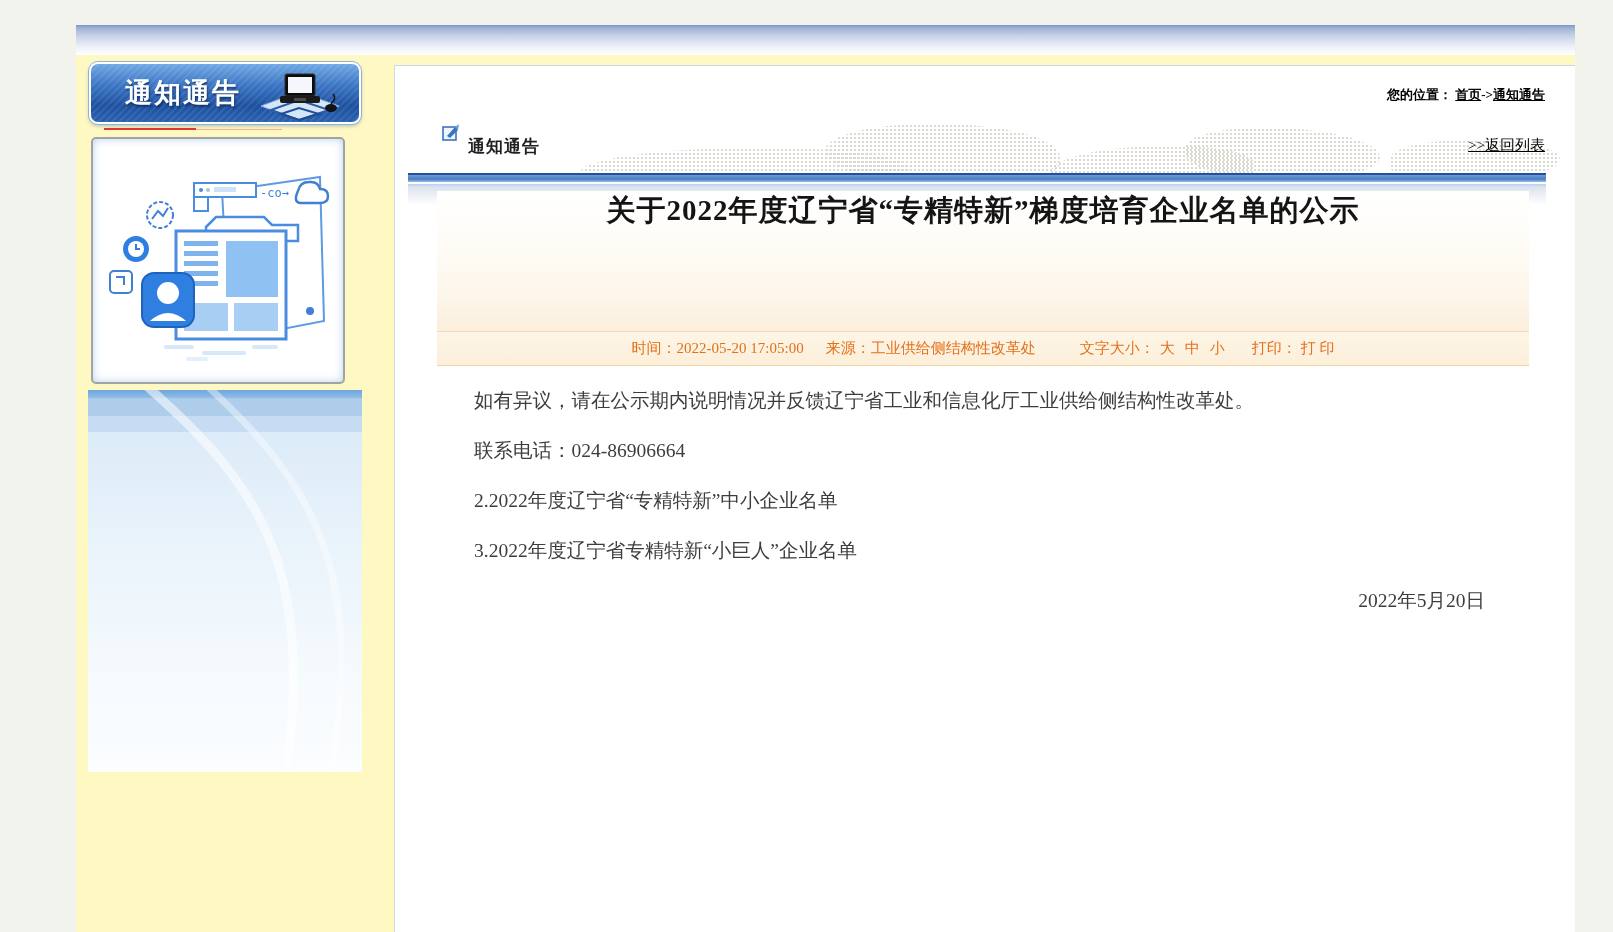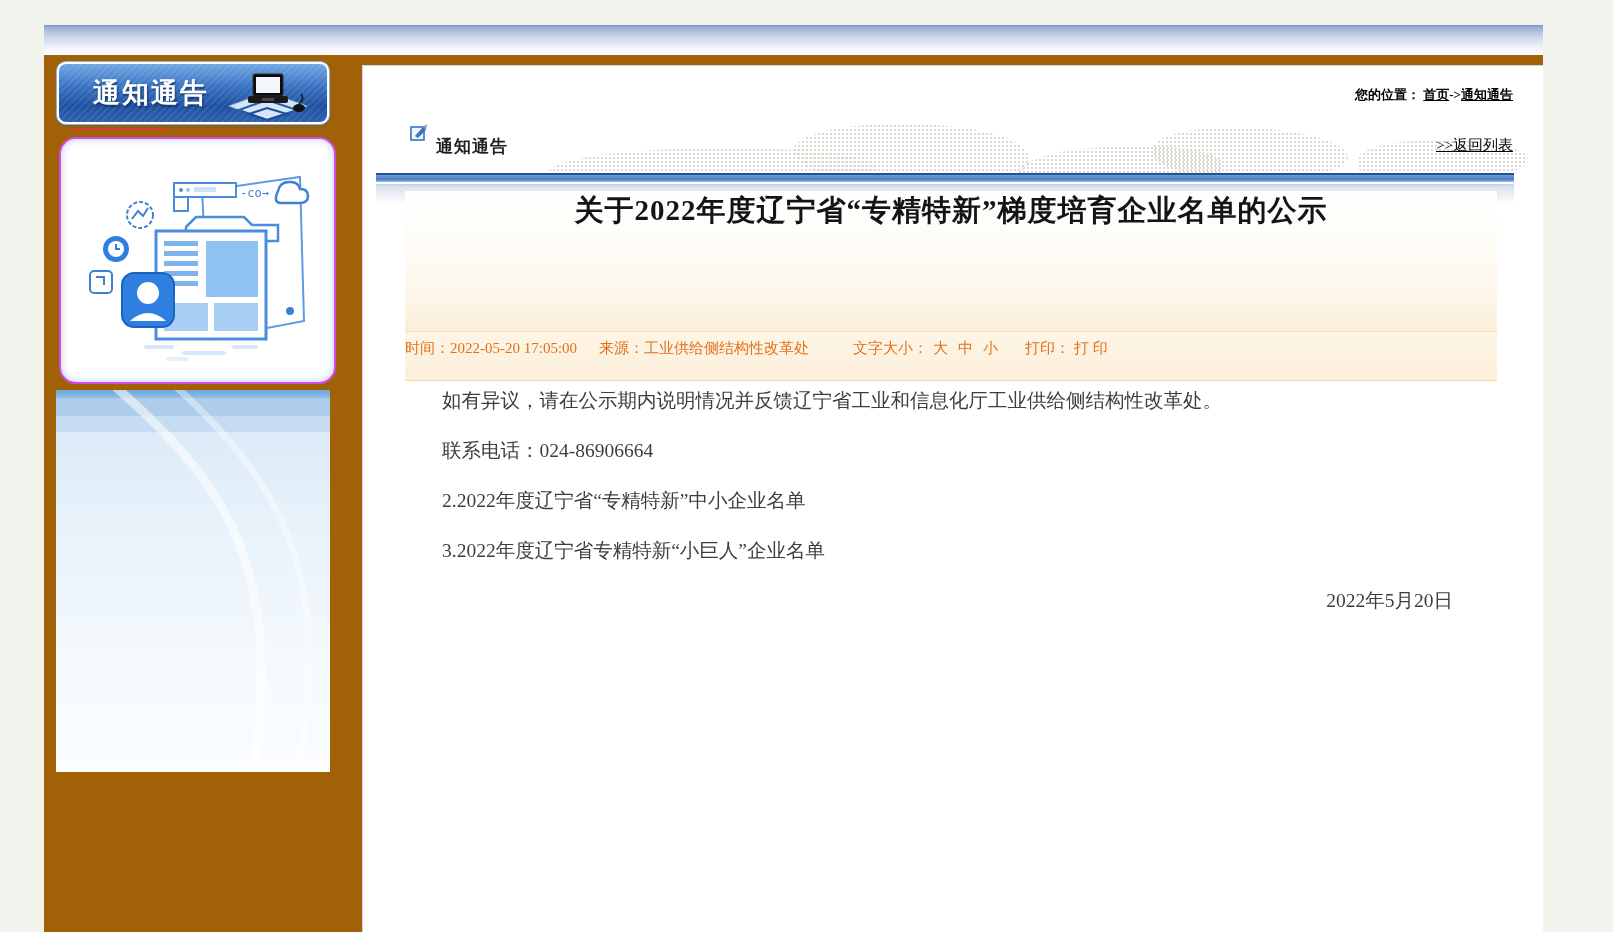--- a/index.html
+++ b/index.html
@@ -5,22 +5,22 @@
   * { box-sizing: border-box; margin: 0; padding: 0; }
   html,body { width:1613px; height:932px; }
   body {
     position: relative;
     background: #f3f3ee;
     font-family: "Liberation Serif", "DejaVu Serif", serif;
     overflow: hidden;
   }
   
   .page {
-    position: absolute; left: 44px; top: 25px; width: 1499px; height: 907px;
-    background: #a16207;
+    position: absolute; left: 76px; top: 25px; width: 1499px; height: 907px;
+    background: #fef9c3;
   }
   .page-top-gradient {
     position: absolute; top: 0; left: 0; right: 0; height: 30px;
     background: linear-gradient(180deg, #7e96c4 0px, #9fb2d5 3px, #ccd6e9 12px, #eef2f8 22px, #ffffff 30px);
   }
   
   .sidebar-header {
     position: absolute; left: 12px; top: 36px; width: 274px; height: 64px;
     border-radius: 10px; border: 1px solid #8fb2dd;
     background: #ffffff; padding: 2px;
@@ -44,22 +44,22 @@
   .laptop-wrap { position:absolute; right: 8px; top: 6px; z-index: 2; }
   .red-accent-line {
     position:absolute; left: 28px; top: 103px; width: 92px; height: 2px;
     background: #da392b; z-index: 3;
   }
   .red-accent-line-faint {
     position:absolute; left: 120px; top: 104px; width: 86px; height: 1px;
     background: rgba(218,57,43,.35); z-index: 3;
   }
   .side-panel {
-    position: absolute; left: 15px; top: 112px; width: 277px; height: 247px;
-    background: #ffffff; border: 2px solid #d946ef; border-radius: 17px;
+    position: absolute; left: 15px; top: 112px; width: 254px; height: 247px;
+    background: #ffffff; border: 2px solid #a3a3a3; border-radius: 5px;
     box-shadow: inset 0 0 9px rgba(125,175,225,.55);
     display: flex; align-items: center; justify-content: center;
   }
   .side-lower {
     position: absolute; left: 12px; top: 365px; width: 274px; height: 382px;
     overflow: hidden;
     background: linear-gradient(180deg,
       #6ea6dc 0px, #8cb9e6 7px, #aecdeb 9px, #aecdeb 26px,
       #c6dcf2 26px, #c6dcf2 42px, #dcebf8 42px, #e9f3fb 150px,
       #f5fafd 280px, #fbfdff 382px);
@@ -100,24 +100,24 @@
   
   .article-title-box {
     position: absolute; top: 125px; left: 42px; right: 46px; height: 140px;
     background: linear-gradient(180deg, #ffffff 0%, #fefbf5 45%, #fdf6ea 75%, #fbeedb 100%);
     text-align: center;
   }
   .article-title {
     font-size: 29px; font-weight: bold; color: #141414; letter-spacing: 1px;
   }
   .article-meta {
-    position: absolute; top: 265px; left: 42px; right: 46px; height: 50px;
+    position: absolute; top: 265px; left: 42px; right: 46px; height: 35px;
     background: linear-gradient(180deg, #fdf5e6, #fcefda);
     border-top: 1px solid #f2dfb0; border-bottom: 1px solid #f0d8a4;
-    text-align: left; line-height: 33px;
+    text-align: center; line-height: 33px;
     font-size: 15px; color: #e4701a; white-space: nowrap;
   }
   .article-meta .gap-s { display:inline-block; width: 22px; }
   .article-meta .gap-l { display:inline-block; width: 44px; }
   .size-opt { margin: 0 5px; cursor: pointer; }
   .print-action { margin-left: 4px; cursor: pointer; }
   .article-body {
     position: absolute; top: 320px; left: 40px; right: 64px;
     font-size: 19.5px; line-height: 30px; color: #3d3d3d; text-align: justify;
   }

